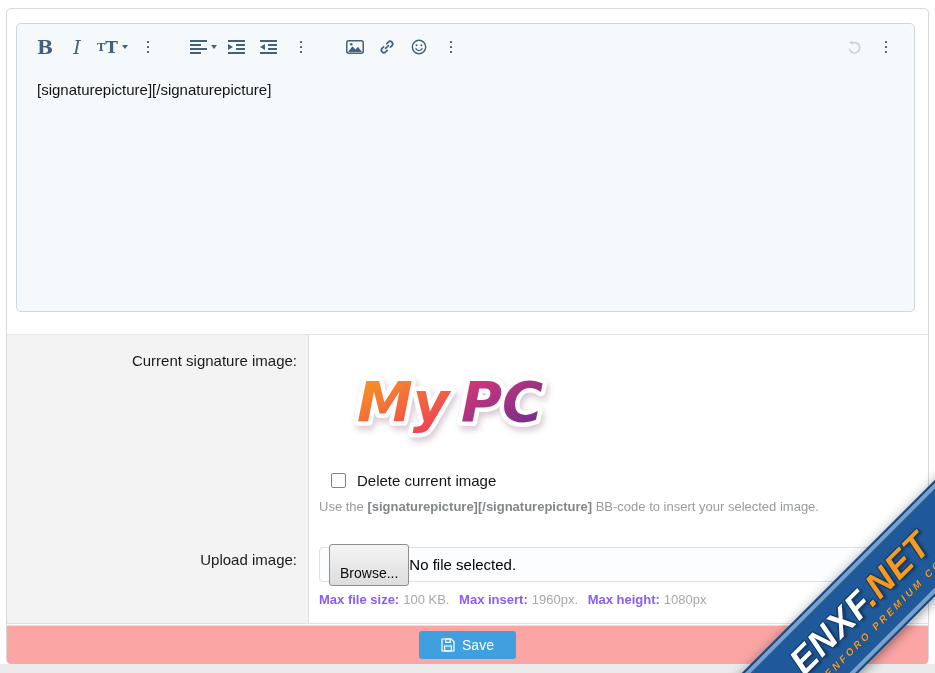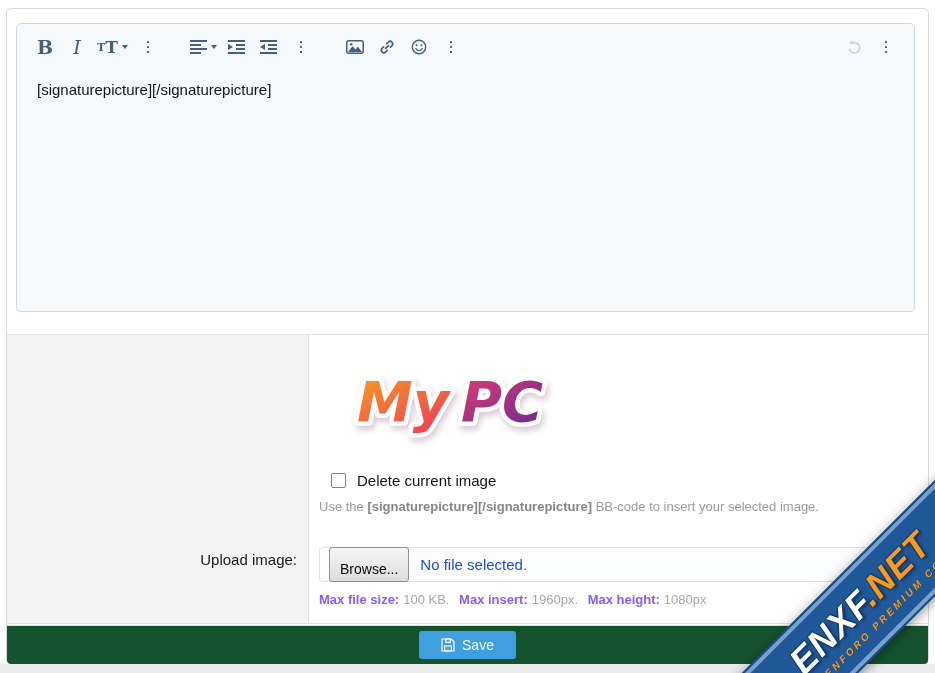--- a/index.html
+++ b/index.html
@@ -56,32 +56,32 @@
   .explain{position:absolute;left:10px;top:164px;font-size:13px;color:#989c9f;}
   .explain b{color:#83878a;}
 
   .upload-box{
     position:absolute;left:10px;top:212px;width:591px;height:35px;box-sizing:border-box;
     border:1px solid #dbe2e8;border-radius:4px;background:#fbfdfe;
     display:flex;align-items:center;padding:0 9px;
   }
   .browse-btn{
     background:linear-gradient(180deg,#f5f5f5,#dddddd);
-    border:1px solid #8f8f8f;border-radius:3px;padding:13px 10px 4px 10px;
+    border:1px solid #8f8f8f;border-radius:3px;padding:20px 10px 4px 10px;
     font-size:14px;color:#0c0c0d;cursor:pointer;font-family:inherit;
   }
-  .no-file{margin-left:11px;font-size:15px;color:#1d4ed8;}
+  .no-file{font-size:15px;color:#000000;}
   .limits{position:absolute;left:10px;top:257px;font-size:13px;color:#a4a8ab;}
   .limits b{color:#8b5cf6;margin-right:4px;}
   .limits .val{margin-right:6px;}
 
   
   .footer{
     position:absolute;left:0;top:616px;width:921px;height:38px;
-    background:#14532d;border-top:1px solid #d9e3ec;border-radius:0 0 4px 4px;
+    background:#fca5a5;border-top:1px solid #d9e3ec;border-radius:0 0 4px 4px;
     display:flex;align-items:center;justify-content:center;
   }
   .save-btn{
     display:flex;align-items:center;gap:7px;
     background:#3f9fdf;color:#fff;border:none;border-radius:3px;
     padding:6px 22px;font-size:14px;cursor:pointer;font-family:inherit;
   }
 
   
   .ribbon{
@@ -227,20 +227,21 @@
       </div>
     </div>
 
     <div class="editor-content">
       <span>[signaturepicture][/signaturepicture]</span>
     </div>
   </div>
 
   <div class="form-block">
     <div class="label-col">
+      <div class="row-label label-current">Current signature image:</div>
       <div class="row-label label-upload">Upload image:</div>
     </div>
 
     <div class="content-col">
 
       <svg class="sig-image" width="225" height="112" viewBox="0 0 225 112">
         <defs>
           <linearGradient id="gMy" x1="0" y1="0" x2="0.8" y2="1">
             <stop offset="0" stop-color="#f9a11d"></stop>
               <stop offset="1" stop-color="#ed3f56"></stop>

